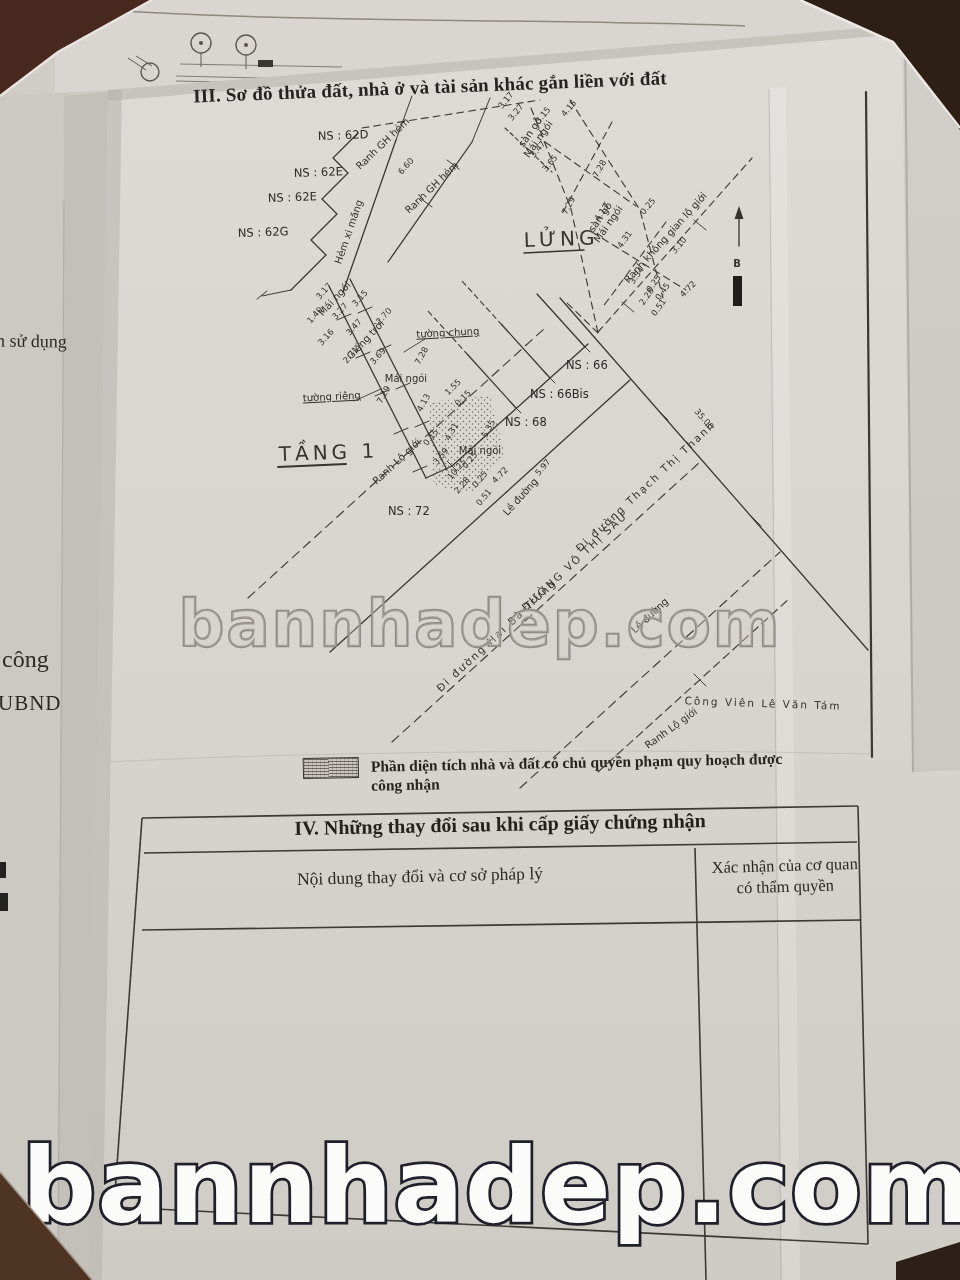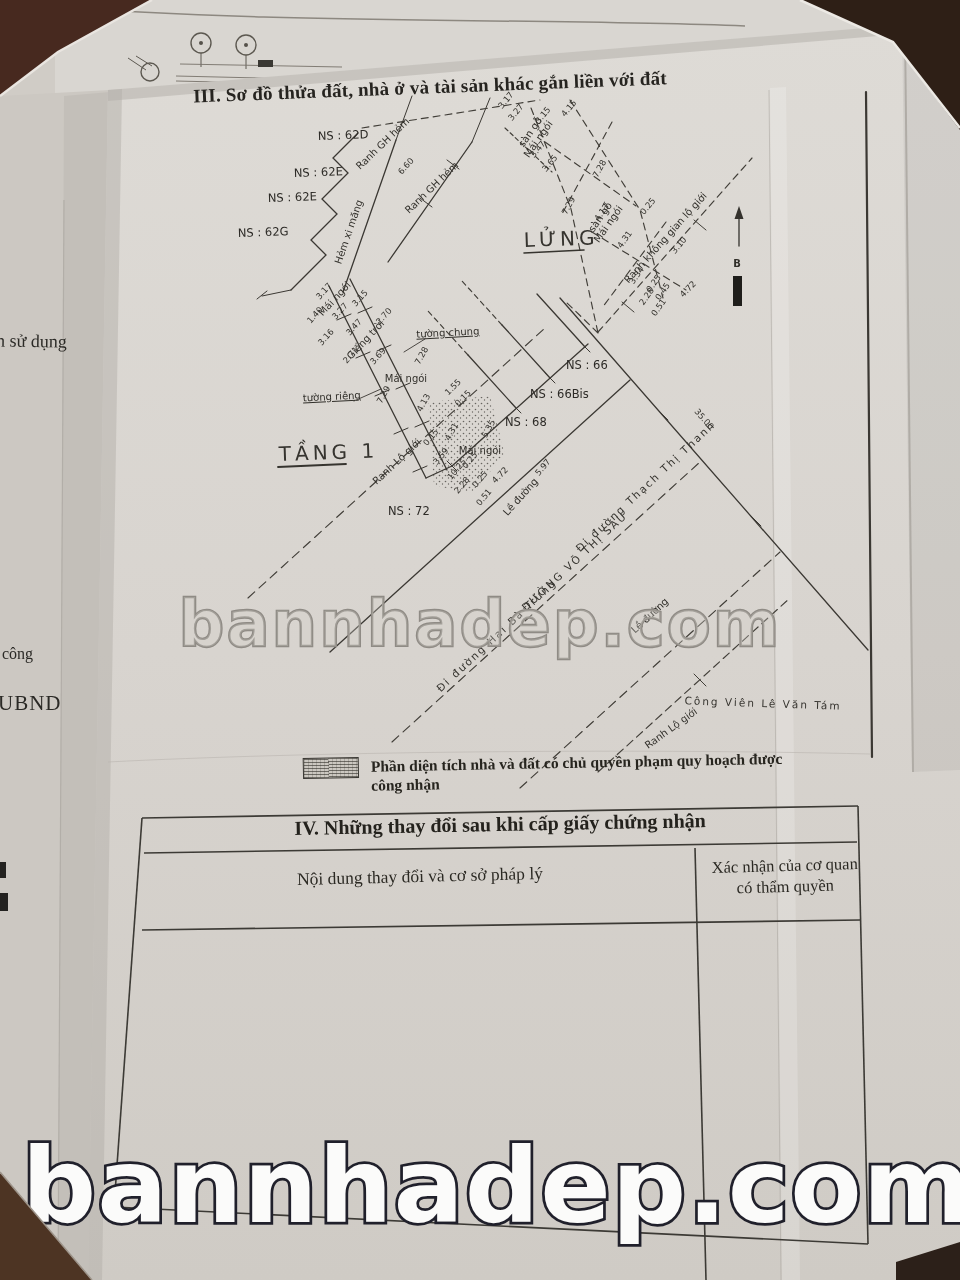--- a/index.html
+++ b/index.html
@@ -18,21 +18,21 @@
       background-color:#cbc7c0}
   .legend-text{font-size:15.5px;font-weight:bold;color:#27251f;width:440px}
   .tbl-title{left:160px;top:812px;width:680px;text-align:center;font-size:20px;font-weight:bold;
              transform:rotate(-1.1deg);color:#24221d}
   .tbl-col1{left:180px;top:866px;width:480px;text-align:center;font-size:17.5px;
             transform:rotate(-1.4deg);color:#2b2923}
   .tbl-col2{left:692px;top:856px;width:186px;text-align:center;font-size:16.5px;
             transform:rotate(-1.6deg);color:#2b2923}
   .frag{color:#2b2a26;font-family:"Liberation Serif",serif}
   .frag1{left:-4px;top:330px;font-size:18px;transform:rotate(1deg)}
-  .frag2{left:2px;top:644px;font-size:16px}
+  .frag2{left:2px;top:644px;font-size:24px}
   .frag3{left:-2px;top:690px;font-size:21px;letter-spacing:1px}
   .edge-mark{position:absolute;background:#232220}
   
   text{font-family:"DejaVu Sans",sans-serif;fill:#2e2c28}
   text.m{font-size:8.5px;text-anchor:middle;fill:#34322d}
   text.l{font-size:10px;text-anchor:middle;fill:#312f2a}
   text.ns{font-size:11.5px;text-anchor:start;fill:#2d2b27}
   text.big{font-size:20px;letter-spacing:4px;fill:#36342f}
   text.street{font-size:10.5px;letter-spacing:2px;text-anchor:middle;fill:#35332e}
   text.wm-mid{font-size:64px;font-weight:bold;text-anchor:middle;letter-spacing:2px;

